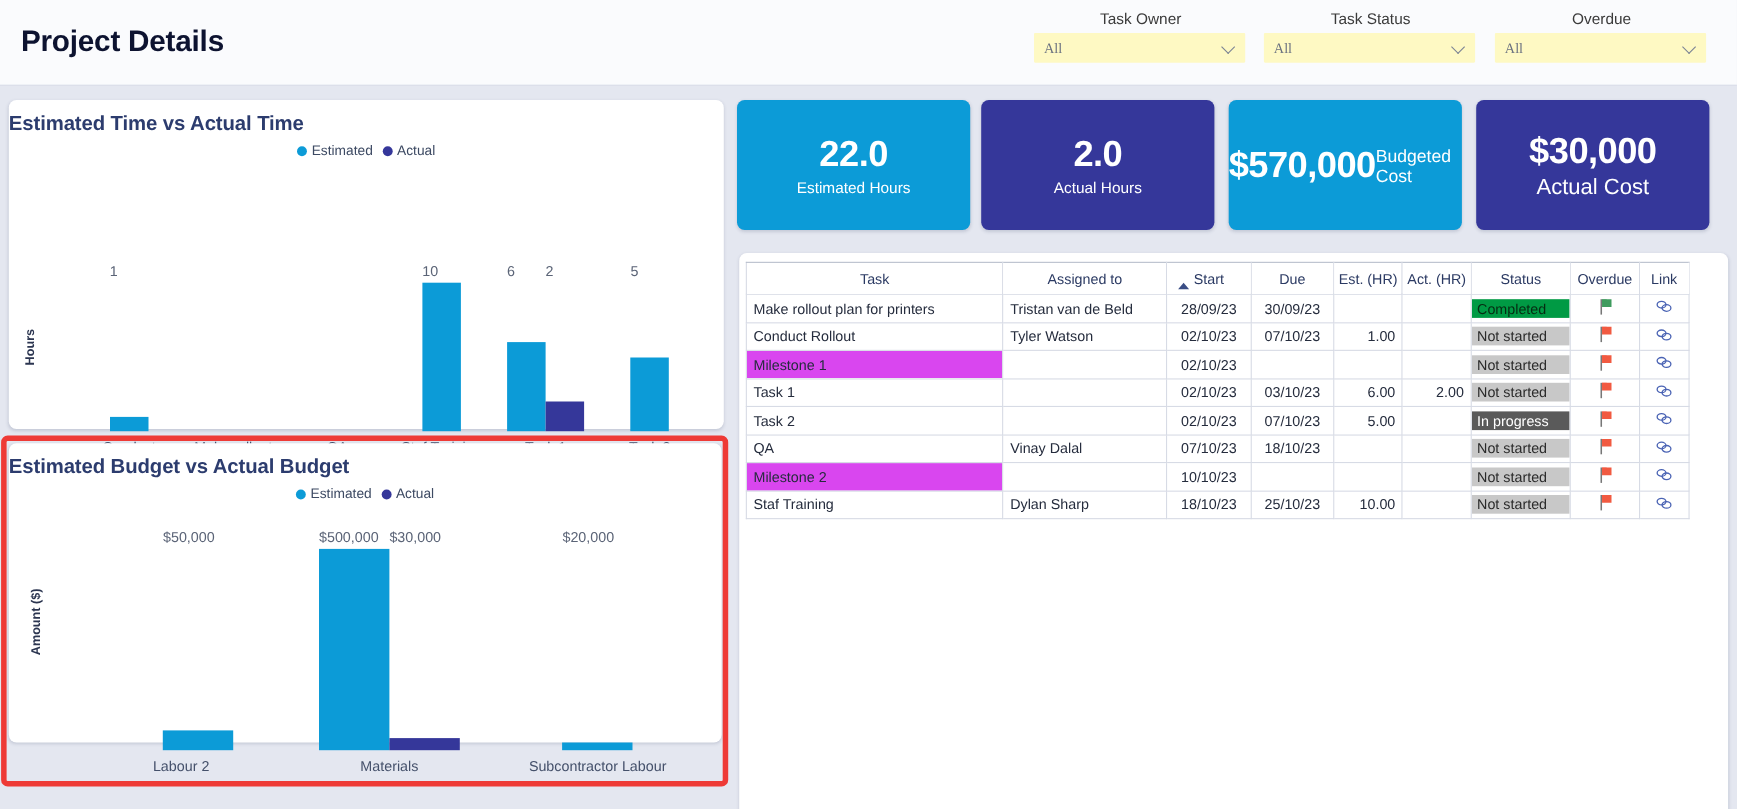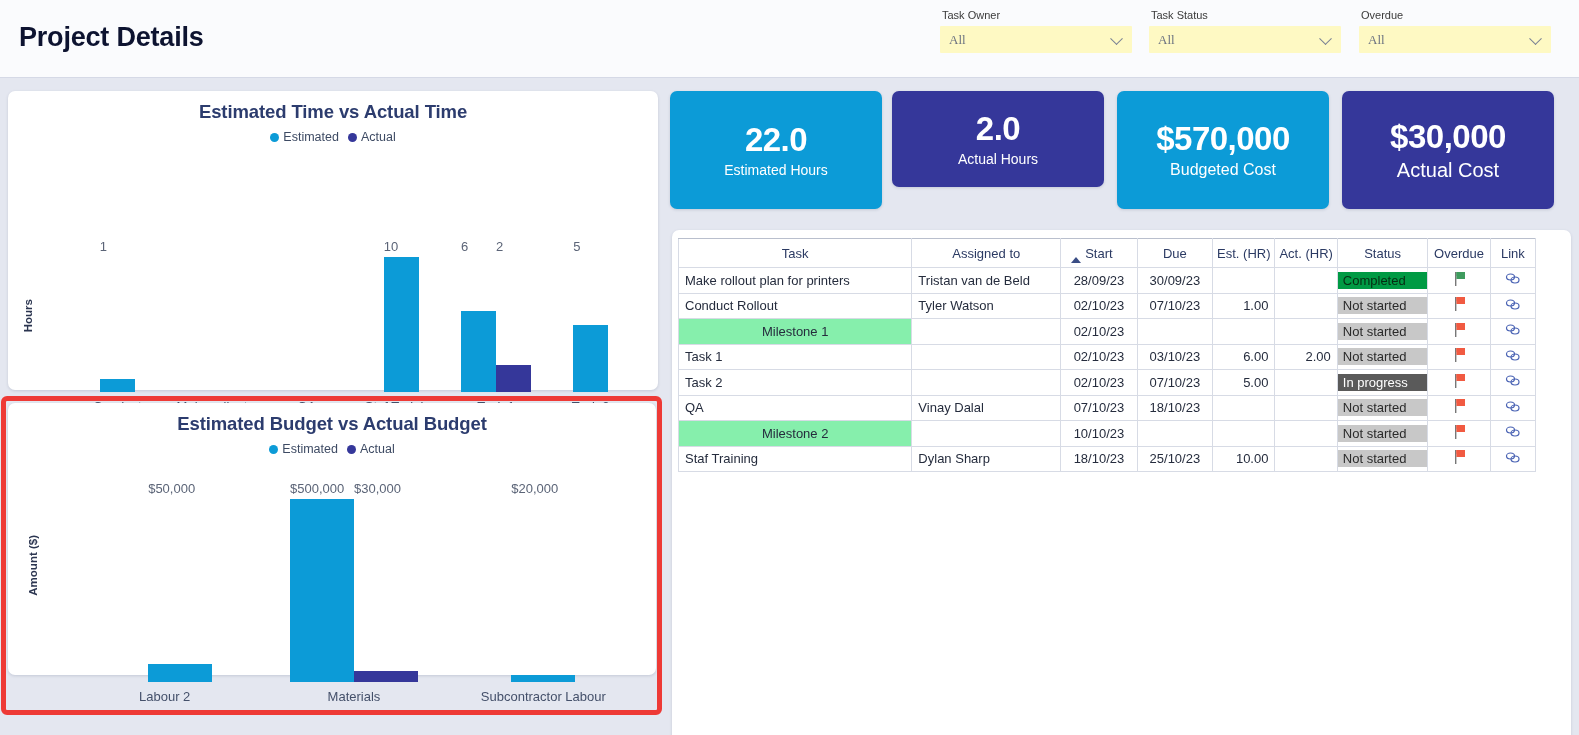--- a/index.html
+++ b/index.html
@@ -23,24 +23,25 @@
   #page-title {
     position: absolute;
     left: 19px; top: 22px;
     font-size: 27px;
     font-weight: bold;
     color: #0d1330;
     letter-spacing: -0.2px;
   }
   .slicer { position: absolute; top: 9px; }
   .slicer-label {
-    font-size: 11px;
+    font-size: 14px;
     color: #3b3b3b;
     margin-bottom: 5px;
     padding-left: 2px;
+    text-align: center;
   }
   .slicer-box {
     background: #fef9c3;
     height: 27px;
     position: relative;
     display: flex;
     align-items: center;
     padding-left: 9px;
     border-radius: 1px;
     font-family: Liberation Serif, serif;
@@ -73,21 +74,20 @@
     position: absolute;
     left: 1px; top: 396px;
     width: 661px; height: 319px;
     border: 5px solid #ee3a36;
     border-radius: 6px;
     pointer-events: none;
     z-index: 5;
   }
 
   .chart-title {
-    text-align: center;
     font-size: 18.5px;
     font-weight: bold;
     color: #2c3c6e;
     padding-top: 10px;
     letter-spacing: -0.1px;
   }
   .legend {
     display: flex;
     justify-content: center;
     align-items: center;
@@ -200,21 +200,21 @@
   th.c-task, th.c-assign, th.c-est, th.c-act, th.c-status { text-align: center; }
 
   .sort-arrow {
     position: absolute;
     left: 10px; bottom: 4px;
     width: 0; height: 0;
     border-left: 5px solid transparent;
     border-right: 5px solid transparent;
     border-bottom: 6px solid #3a4d85;
   }
-  .milestone { background: #86efac; text-align: center; }
+  .milestone { background: #d946ef; }
   .st { padding: 1px 5px; display: block; }
 </style>
 </head>
 <body>
 
 <div id="header">
   <div id="page-title">Project Details</div>
 
   <div class="slicer" id="slicer-owner">
     <div class="slicer-label">Task Owner</div>
@@ -363,25 +363,25 @@
     </div>
 </div>
 
 <div id="highlight-ring"></div>
 
 <div id="kpi-row">
     <div class="panel" style="left: 670px; top: 91px; width: 212px; height: 118px; background: rgb(12, 155, 215); display: flex; flex-direction: column; align-items: center; justify-content: center;">
       <div style="color: rgb(255, 255, 255); font-size: 33px; font-weight: bold; line-height: 36px; letter-spacing: -0.5px;">22.0</div>
       <div style="color: rgb(255, 255, 255); font-size: 14px; margin-top: 4px;">Estimated Hours</div>
     </div>
-    <div class="panel" style="left: 892px; top: 91px; width: 212px; height: 96px; background: rgb(53, 55, 154); display: flex; flex-direction: column; align-items: center; justify-content: center;">
+    <div class="panel" style="left: 892px; top: 91px; width: 212px; height: 118px; background: rgb(53, 55, 154); display: flex; flex-direction: column; align-items: center; justify-content: center;">
       <div style="color: rgb(255, 255, 255); font-size: 33px; font-weight: bold; line-height: 36px; letter-spacing: -0.5px;">2.0</div>
       <div style="color: rgb(255, 255, 255); font-size: 14px; margin-top: 4px;">Actual Hours</div>
     </div>
-    <div class="panel" style="left: 1117px; top: 91px; width: 212px; height: 118px; background: rgb(12, 155, 215); display: flex; flex-direction: column; align-items: center; justify-content: center;">
+    <div class="panel" style="left: 1117px; top: 91px; width: 212px; height: 118px; background: rgb(12, 155, 215); display: flex; flex-direction: row; align-items: center; justify-content: center;">
       <div style="color: rgb(255, 255, 255); font-size: 33px; font-weight: bold; line-height: 36px; letter-spacing: -0.5px;">$570,000</div>
       <div style="color: rgb(255, 255, 255); font-size: 16px; margin-top: 4px;">Budgeted Cost</div>
     </div>
     <div class="panel" style="left: 1342px; top: 91px; width: 212px; height: 118px; background: rgb(53, 55, 154); display: flex; flex-direction: column; align-items: center; justify-content: center;">
       <div style="color: rgb(255, 255, 255); font-size: 33px; font-weight: bold; line-height: 36px; letter-spacing: -0.5px;">$30,000</div>
       <div style="color: rgb(255, 255, 255); font-size: 20px; margin-top: 4px;">Actual Cost</div>
     </div>
   </div>
 
 <div class="panel" id="panel-table">

